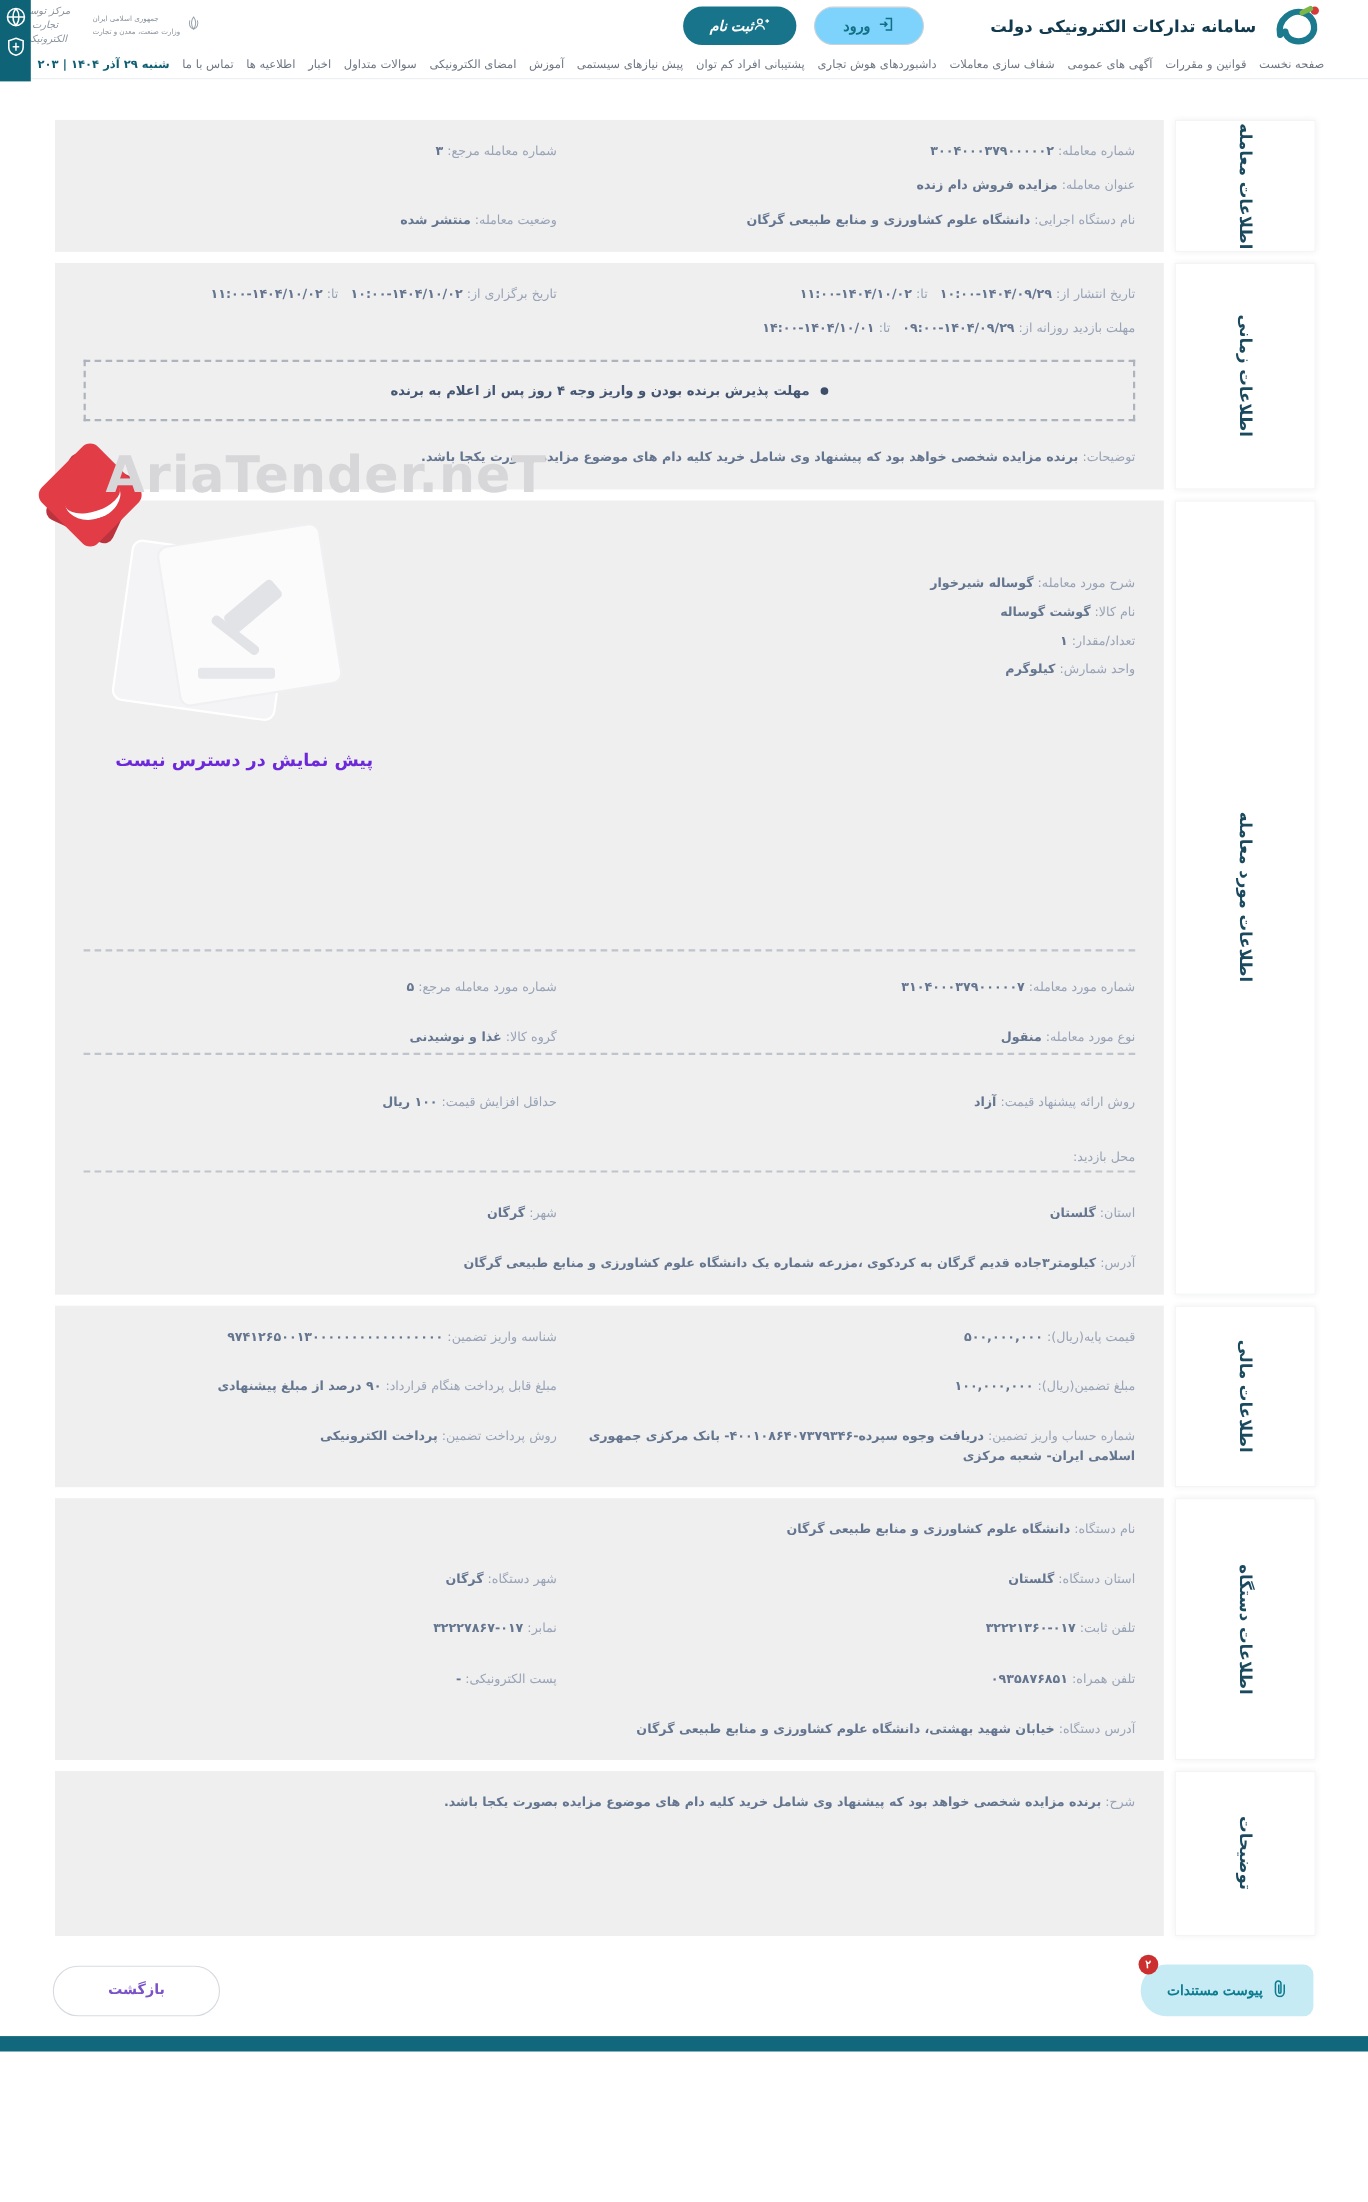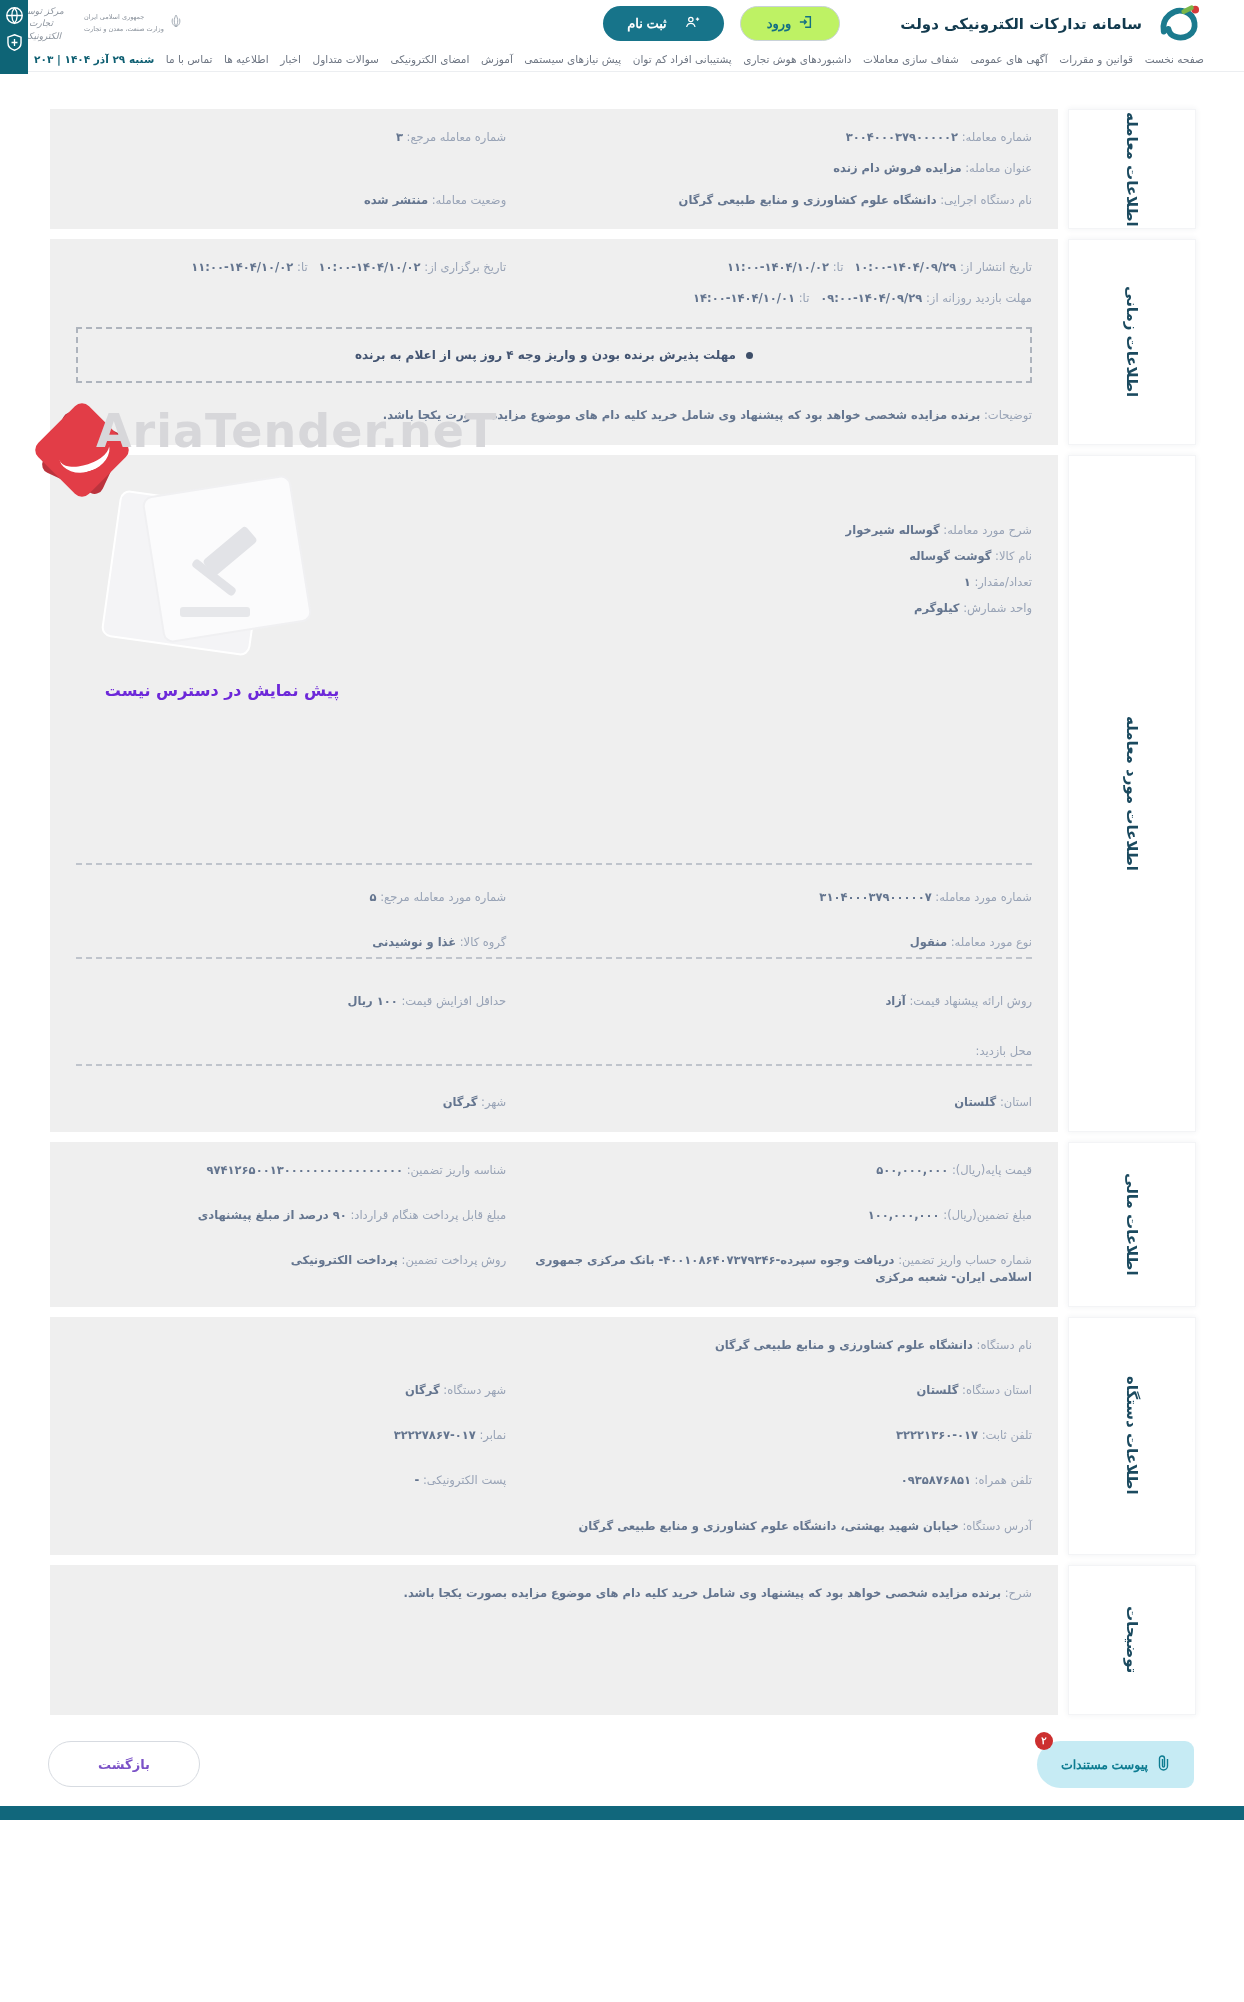--- a/index.html
+++ b/index.html
@@ -11,23 +11,23 @@
   .side-strip { position:absolute; left:0; top:0; width:28px; height:74px; background:#0e6476; z-index:5;
                 display:flex; flex-direction:column; align-items:center; gap:8px; padding-top:6px; }
   .strip-ic { width:19px; height:19px; }
 
   
   .hdr { height:47px; display:flex; align-items:center; padding:0 42px 0 12px; gap:14px; }
   .logo { width:46px; height:42px; flex:0 0 auto; }
   .brand-title { font-size:15px; font-weight:700; color:#123a4e; white-space:nowrap; }
   .hdr-btns { display:flex; align-items:center; gap:16px; margin-right:46px; }
   .btn-login { display:flex; align-items:center; gap:8px; border:1px solid #c9d2d8; border-radius:19px;
-               background:#bef264; padding:8px 26px; font-size:13px; font-weight:700; color:#136f84; cursor:pointer; }
-  .btn-register { display:flex; align-items:center; gap:18px; border:none; border-radius:19px;
-               background:#17748a; padding:9px 24px; font-size:13px; font-weight:700; color:#fff; cursor:pointer; }
+               background:#7dd3fc; padding:8px 26px; font-size:13px; font-weight:700; color:#136f84; cursor:pointer; }
+  .btn-register { display:flex; align-items:center; gap:0; border:none; border-radius:19px;
+               background:#17748a; padding:9px 24px; font-size:13px; font-weight:700; color:#fff; cursor:pointer;font-style:italic; }
   .spacer { flex:1; }
   .ministry { display:flex; align-items:center; gap:6px; }
   .ministry-txt { font-size:6.5px; color:#8a929c; text-align:left; line-height:1.7; }
   .callig { font-size:9px; font-style:italic; color:#8a929c; width:58px; text-align:center; line-height:1.4; }
 
   
   .nav { height:25px; display:flex; align-items:center; padding:0 40px 0 34px; border-bottom:1px solid #eceef1;
          font-size:10.5px; color:#6e7683; justify-content:space-between; white-space:nowrap; }
   .nav a { color:#6e7683; text-decoration:none; cursor:pointer; }
   .nav .datetime { color:#0e5f72; font-weight:700; }
@@ -281,20 +281,24 @@
           <div class="f"><span class="lb">حداقل افزایش قیمت:</span> <span class="vl">۱۰۰ ریال</span></div>
         </div>
 
         <div class="caption-lb mt34">محل بازدید:</div>
         <div class="dash mt6"></div>
 
         <div class="row mt28">
           <div class="f"><span class="lb">استان:</span> <span class="vl">گلستان</span></div>
           <div class="f"><span class="lb">شهر:</span> <span class="vl">گرگان</span></div>
         </div>
+        <div class="f mt28">
+          <span class="lb">آدرس:</span>
+          <span class="vl">کیلومتر۳جاده قدیم گرگان به کردکوی ،مزرعه شماره یک دانشگاه علوم کشاورزی و منابع طبیعی گرگان</span>
+        </div>
       </div>
     </section>
 
     <section class="sec">
       <aside class="panel">
         <span class="vtitle">اطلاعات مالی</span>
       </aside>
       <div class="box">
         <div class="row">
           <div class="f"><span class="lb">قیمت پایه(ریال):</span> <span class="vl">۵۰۰,۰۰۰,۰۰۰</span></div>

